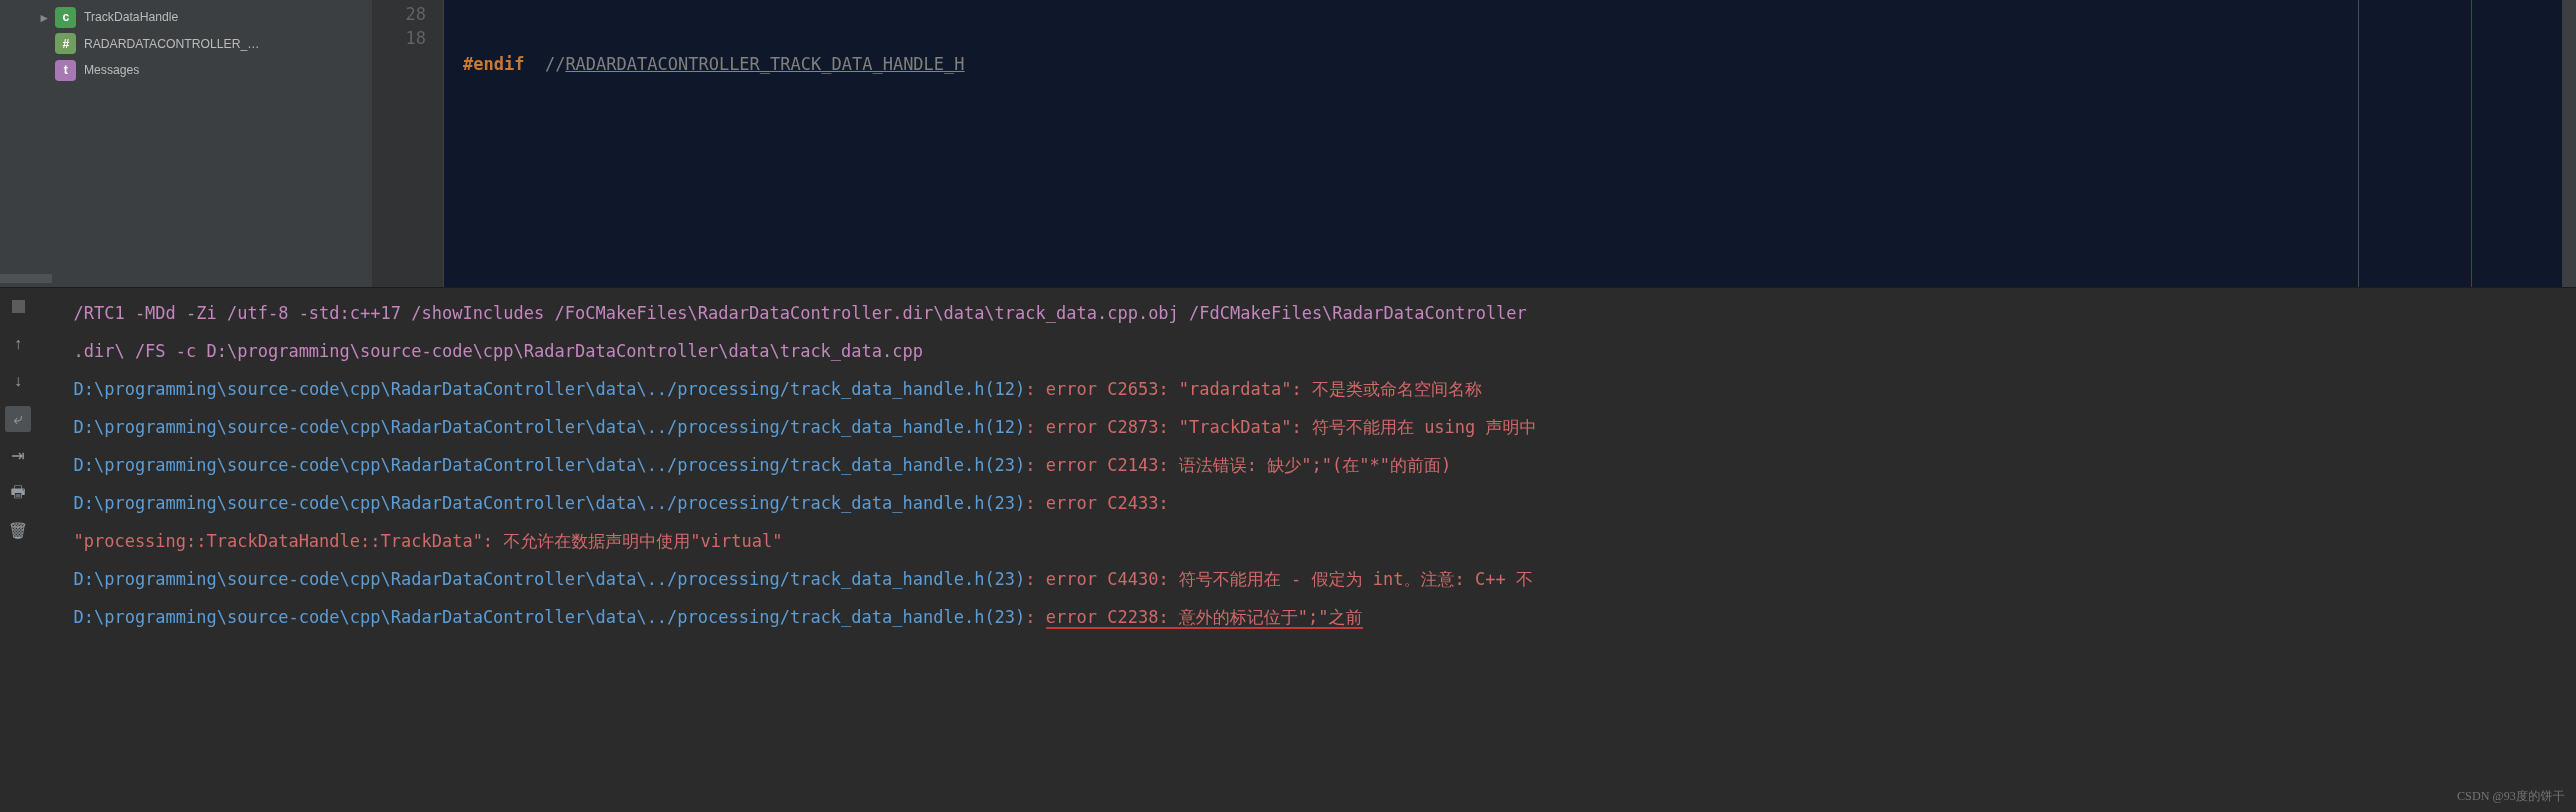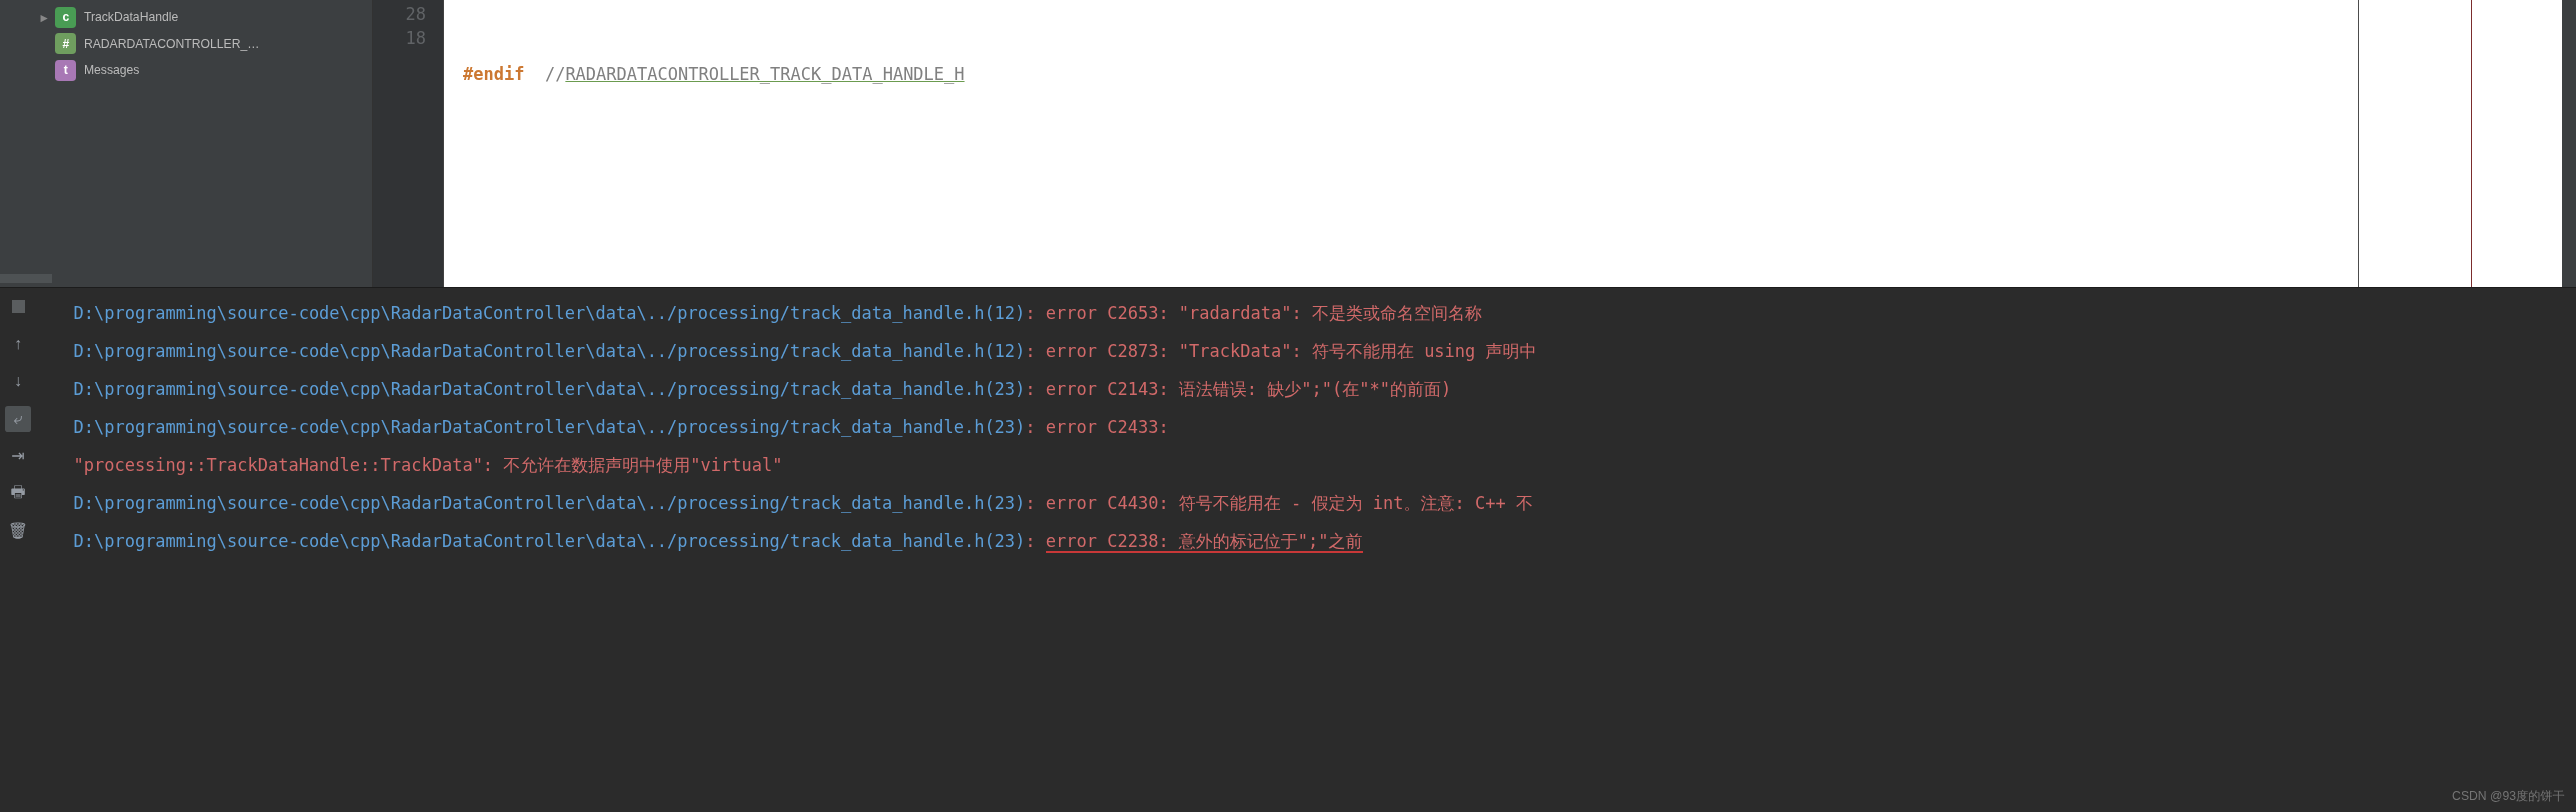--- a/index.html
+++ b/index.html
@@ -54,39 +54,39 @@
     .icon-t { background: #a878b5; color: #fff; }
     .sidebar-spacer { flex: 1; }
     .sidebar-bottom-bar {
       height: 9.4px;
       width: 52px;
       background: #4e5254;
       margin-left: -7.5px;
     }
     .editor {
       flex: 1;
-      background: #ffffff;
+      background: #0f172a;
       display: flex;
       position: relative;
       border-left: 0.9px solid #323232;
     }
     .gutter {
       width: 71px;
       background: #313335;
       text-align: right;
       padding: 1.9px 17px 1.9px 0;
       color: #606366;
       font-family: Consolas, monospace;
       font-size: 17px;
       line-height: 24.5px;
       border-right: 0.9px solid #414141;
     }
     .code-area {
       flex: 1;
-      padding: 13px 19px;
+      padding: 3px 19px;
       font-family: Consolas, monospace;
       font-size: 17px;
       line-height: 24.5px;
       white-space: pre;
     }
     .kw { color: #cc7832; font-weight: bold; }
     .comment { color: #808080; }
     .underline-green { text-decoration: underline; text-decoration-color: #6b9b4f; text-decoration-style: solid; }
     .ruler {
       position: absolute;
@@ -190,21 +190,21 @@
       bottom: -2.8px;
       height: 2.8px;
       background: #c93838;
     }
     .watermark {
       position: fixed;
       bottom: 7.5px;
       right: 11.3px;
       color: #757575;
       font-size: 12.2px;
-      font-family: Liberation Sans, sans-serif;
+      font-family: Liberation Serif, serif;
     }
   </style>
 </head>
 <body>
 
 <div class="main-area">
   <div class="sidebar">
     <div class="sidebar-item">
       <span class="arrow">▶</span>
       <span class="icon icon-c">c</span>
@@ -245,20 +245,22 @@
           <span class="tool-stop"></span>
         </div>
       <div class="tool-btn">↑</div>
       <div class="tool-btn">↓</div>
       <div class="tool-btn tool-active">⤶</div>
       <div class="tool-btn">⇥</div>
       <div class="tool-btn">🖶</div>
       <div class="tool-btn">🗑</div>
     </div>
     <div class="console">
+      <div class="console-line"><span class="cmd">  /RTC1 -MDd -Zi /utf-8 -std:c++17 /showIncludes /FoCMakeFiles\RadarDataController.dir\data\track_data.cpp.obj /FdCMakeFiles\RadarDataController
+  .dir\ /FS -c D:\programming\source-code\cpp\RadarDataController\data\track_data.cpp</span></div>
       <div class="console-line">  <span class="filelink">D:\programming\source-code\cpp\RadarDataController\data\../processing/track_data_handle.h(12)</span><span class="err">: error C2653: "radardata": 不是类或命名空间名称</span></div>
       <div class="console-line">  <span class="filelink">D:\programming\source-code\cpp\RadarDataController\data\../processing/track_data_handle.h(12)</span><span class="err">: error C2873: "TrackData": 符号不能用在 using 声明中</span></div>
       <div class="console-line">  <span class="filelink">D:\programming\source-code\cpp\RadarDataController\data\../processing/track_data_handle.h(23)</span><span class="err">: error C2143: 语法错误: 缺少";"(在"*"的前面)</span></div>
       <div class="console-line">  <span class="filelink">D:\programming\source-code\cpp\RadarDataController\data\../processing/track_data_handle.h(23)</span><span class="err">: error C2433:</span></div>
       <div class="console-line"><span class="err">  "processing::TrackDataHandle::TrackData": 不允许在数据声明中使用"virtual"</span></div>
       <div class="console-line">  <span class="filelink">D:\programming\source-code\cpp\RadarDataController\data\../processing/track_data_handle.h(23)</span><span class="err">: error C4430: 符号不能用在 - 假定为 int。注意: C++ 不</span></div>
       <div class="console-line">  <span class="filelink">D:\programming\source-code\cpp\RadarDataController\data\../processing/track_data_handle.h(23)</span><span class="err">: </span><span class="err-hi">error C2238: 意外的标记位于";"之前</span></div>
     </div>
   </div>
 </div>

